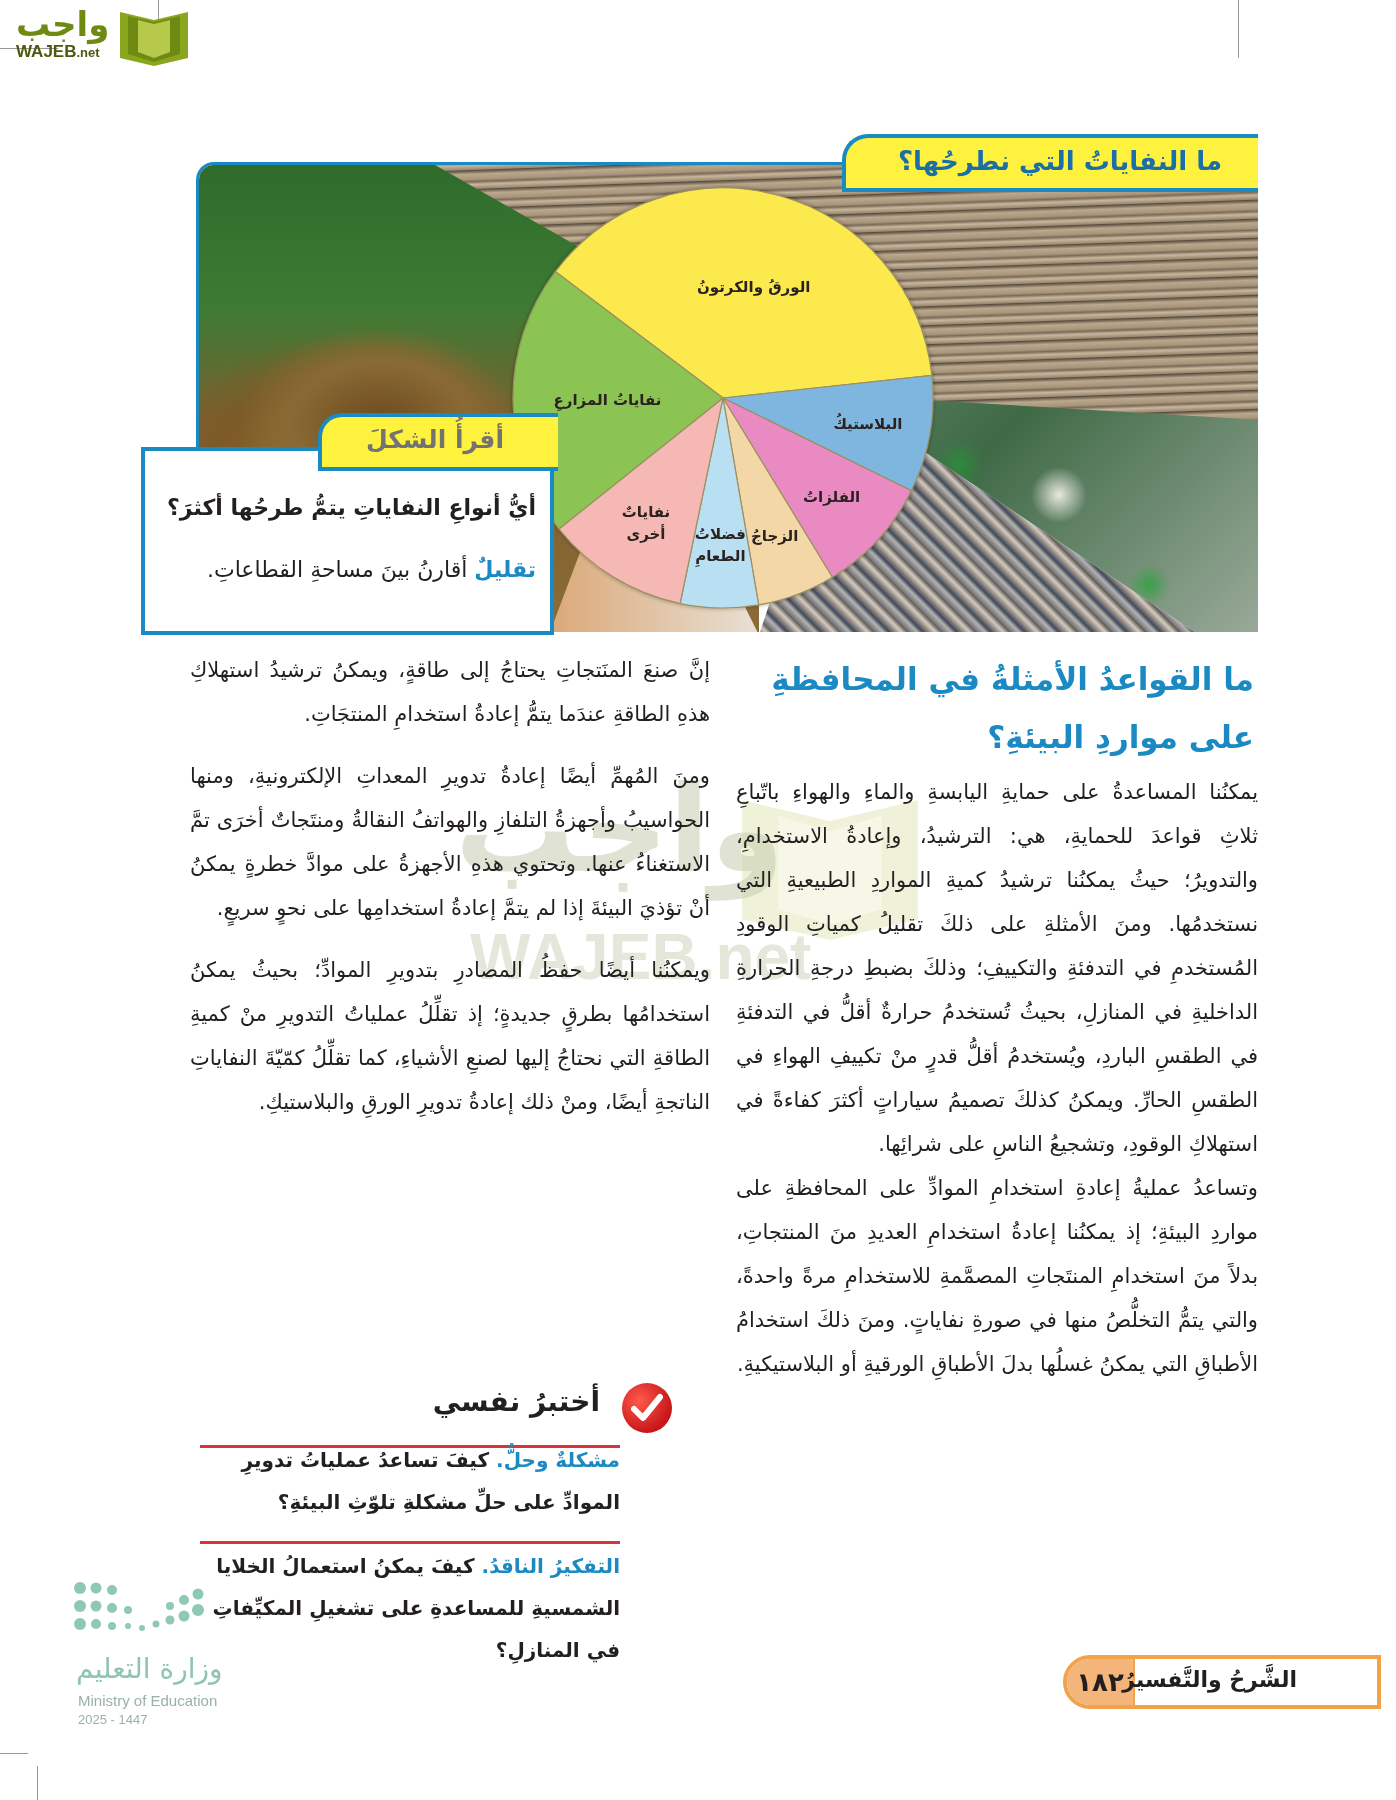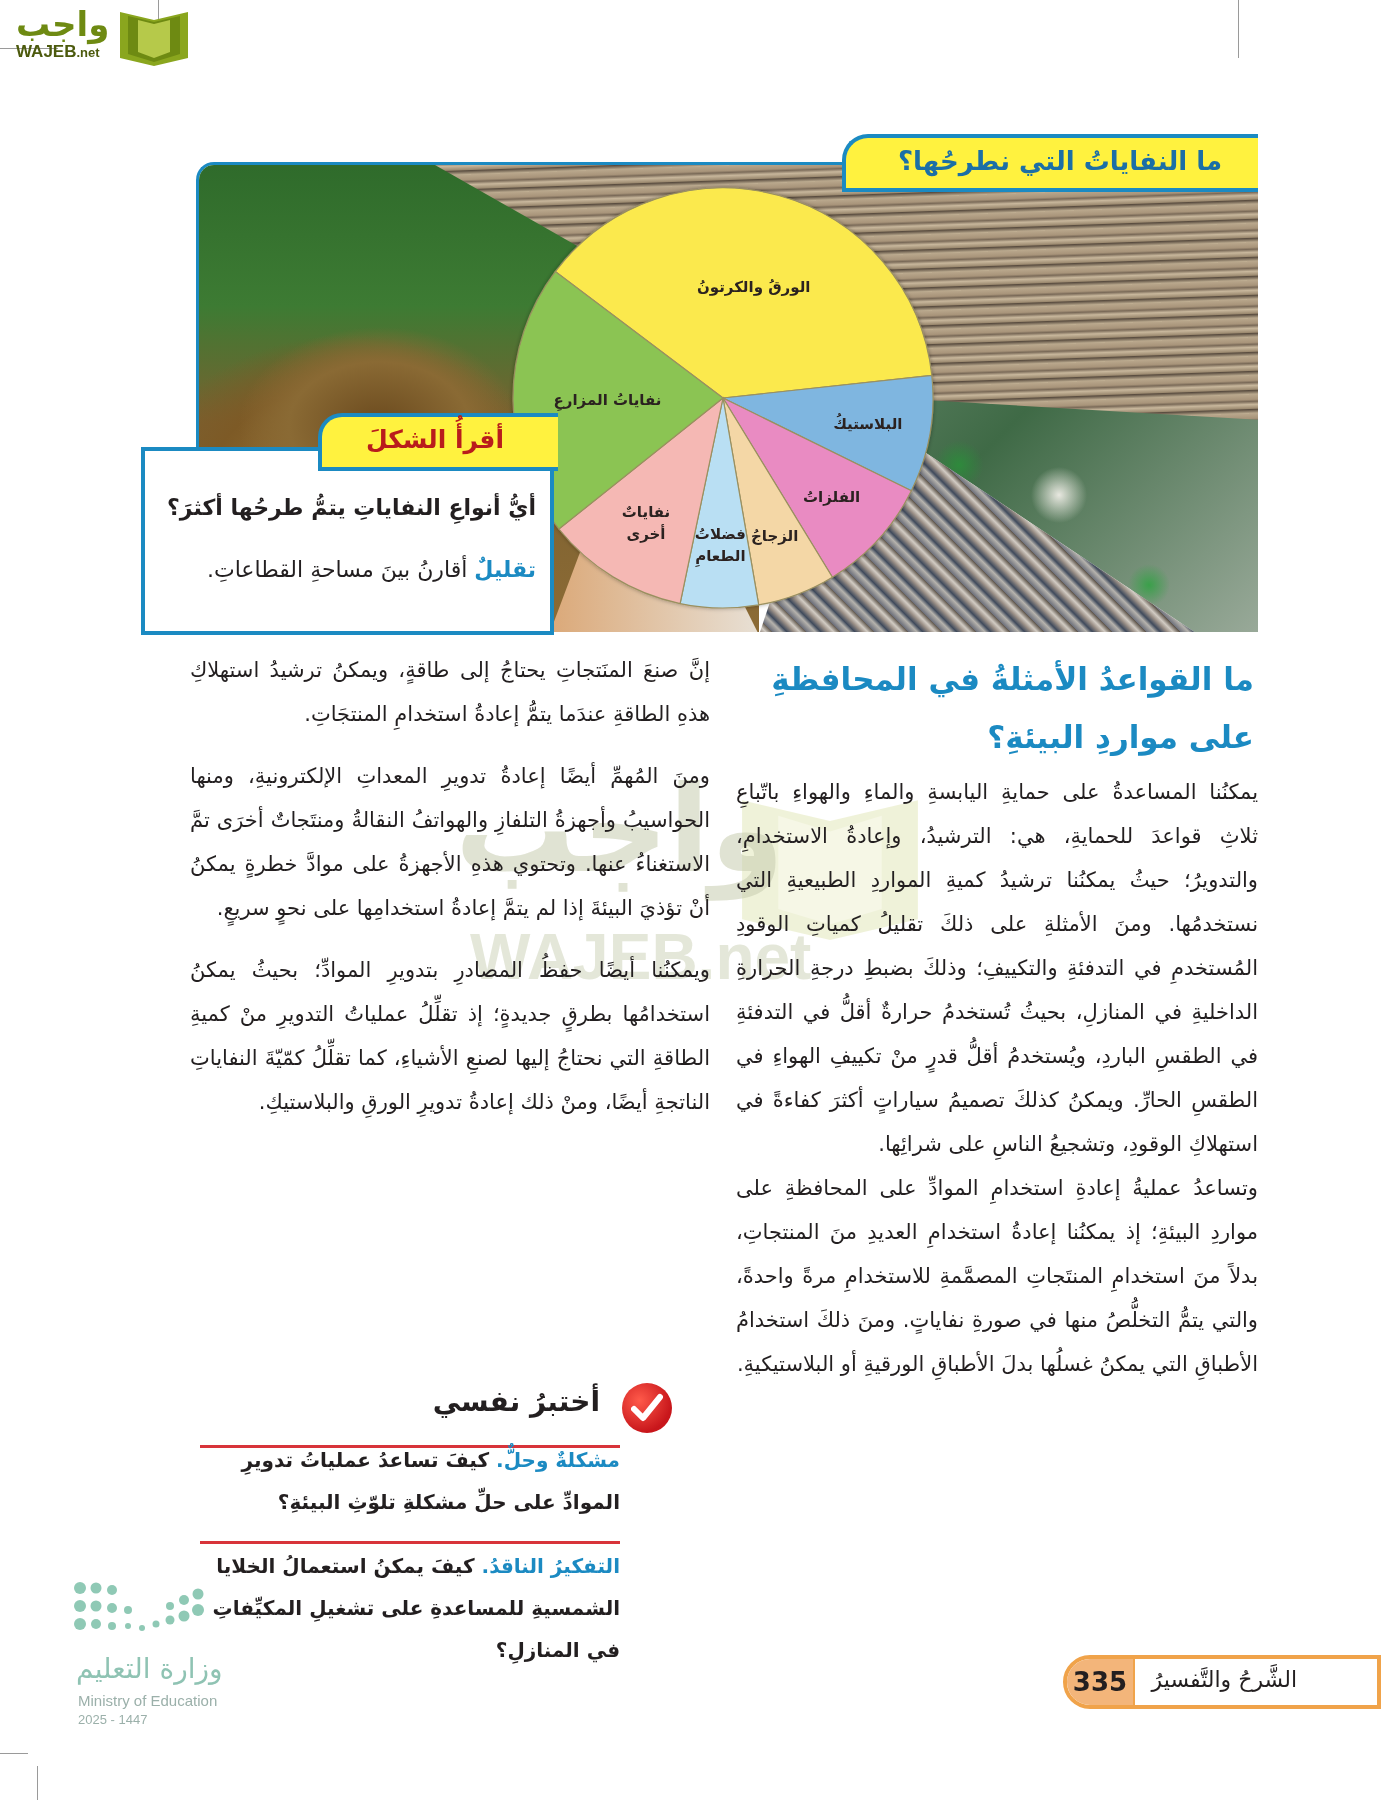--- a/index.html
+++ b/index.html
@@ -42,21 +42,21 @@
     background: linear-gradient(90deg, #c58b55 0%, #d9a06a 30%, #e9e6df 55%, #3fa048 75%, #c8b36a 100%); }
 
   .pie-svg { position: absolute; left: 0; top: 0; }
 
   .fig-title { position: absolute; left: 842px; top: 134px; width: 416px; height: 58px; background: #fff23f; border: 4px solid #1b8ac2; border-radius: 26px 0 0 0; border-right: none; }
   .fig-title span { position: absolute; right: 36px; top: 8px; font-size: 26px; font-weight: bold; color: #1b6fa6; }
 
   
   .read-box { position: absolute; left: 141px; top: 447px; width: 413px; height: 188px; background: #fff; border: 4px solid #1b8ac2; }
   .read-tab { position: absolute; left: 318px; top: 413px; width: 240px; height: 58px; background: #fff23f; border: 4px solid #1b8ac2; border-radius: 24px 0 0 0; border-right: none; }
-  .read-tab span { position: absolute; right: 54px; top: 8px; font-size: 25px; font-weight: bold; color: #b91c1c; }
+  .read-tab span { position: absolute; right: 54px; top: 8px; font-size: 25px; font-weight: bold; color: #737373; }
   .read-q { position: absolute; right: 14px; top: 44px; font-size: 22px; font-weight: bold; white-space: nowrap; }
   .read-hint { position: absolute; right: 14px; top: 106px; font-size: 22px; white-space: nowrap; }
   .read-hint .hl { color: #1b8ac2; font-weight: bold; }
 
   
   .heading { position: absolute; right: 142px; top: 650px; width: 520px; font-size: 31px; line-height: 58px; font-weight: bold; color: #1b8ac2; text-align: right; }
 
   
   .col { position: absolute; font-size: 21px; line-height: 44px; text-align: justify; text-align-last: right; }
   .col p { margin: 0; }
@@ -76,21 +76,21 @@
   
   .ministry { position: absolute; left: 62px; top: 1580px; width: 200px; height: 150px; }
   .dots { position: absolute; left: 10px; top: 0; }
   .min-ar { position: absolute; left: 14px; top: 72px; font-size: 28px; color: #8fc3b3; direction: rtl; }
   .min-en { position: absolute; left: 16px; top: 112px; font-size: 15px; color: #9bb0aa; direction: ltr; font-family: "Liberation Sans", sans-serif; }
   .min-year { position: absolute; left: 16px; top: 132px; font-size: 13px; color: #9bb0aa; direction: ltr; font-family: "Liberation Sans", sans-serif; }
 
   
   .footer { position: absolute; left: 1063px; top: 1655px; width: 318px; height: 54px; border: 4px solid #f0a34a; border-radius: 30px 0 0 30px; background: #fff; }
   .page-num { position: absolute; left: 0; top: 0; width: 68px; height: 46px; background: #f3b57a; border-radius: 26px 0 0 26px; border-right: 2px solid #f0a34a; font-size: 26px; font-weight: bold; text-align: center; line-height: 46px; }
-  .footer-label { position: absolute; right: 80px; top: 8px; font-size: 22px; font-weight: normal; }
+  .footer-label { position: absolute; right: 80px; top: 8px; font-size: 22px; font-weight: bold; }
 
   
   .watermark { position: absolute; left: 700px; top: 800px; opacity: 0.28; pointer-events: none; }
   .wm-text { position: absolute; left: 455px; top: 760px; font-size: 120px; font-weight: bold; color: #c8cdb0; opacity: 0.55; direction: rtl; }
   .wm-en { position: absolute; left: 470px; top: 920px; font-size: 64px; font-weight: bold; color: #cfd4bb; opacity: 0.55; font-family: "Liberation Sans", sans-serif; direction: ltr; }
 </style>
 </head>
 <body>
 
 <div class="crop" style="left:158px;top:0;width:1px;height:58px;"></div>
@@ -227,15 +227,15 @@
         <circle cx="126" cy="14" r="5.5"></circle>
         <circle cx="98" cy="26" r="4"></circle>
     </g>
   </svg>
   <div class="min-ar">وزارة التعليم</div>
   <div class="min-en">Ministry of Education</div>
   <div class="min-year">2025 - 1447</div>
 </div>
 
 <div class="footer">
-  <div class="page-num">335</div>
+  <div class="page-num">١٨٢</div>
   <div class="footer-label">الشَّرحُ والتَّفسيرُ</div>
 </div>
 
 </body></html>

